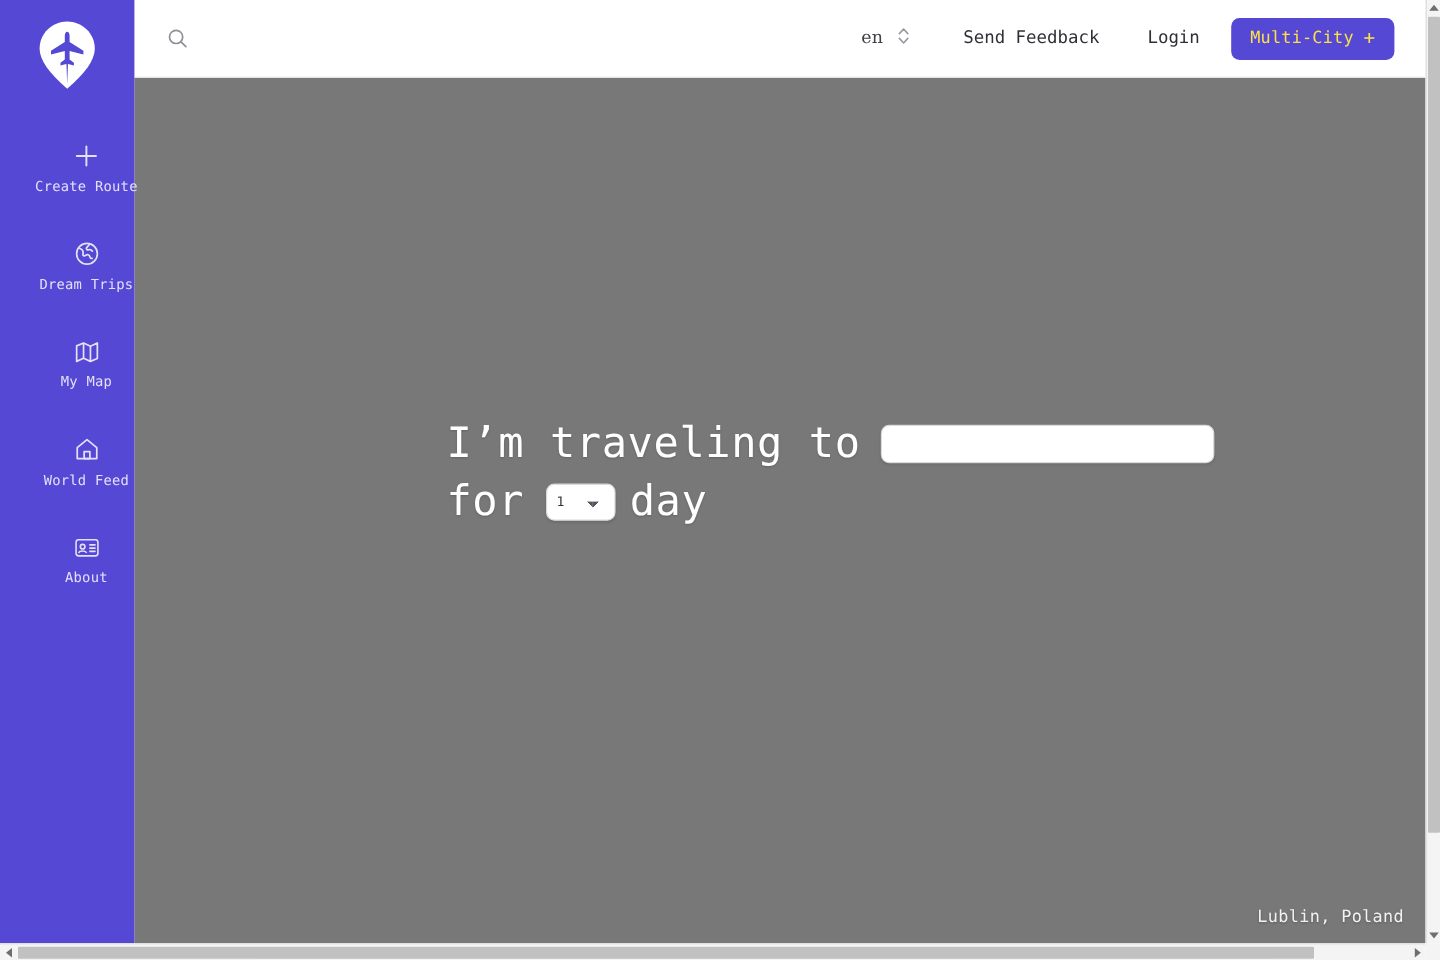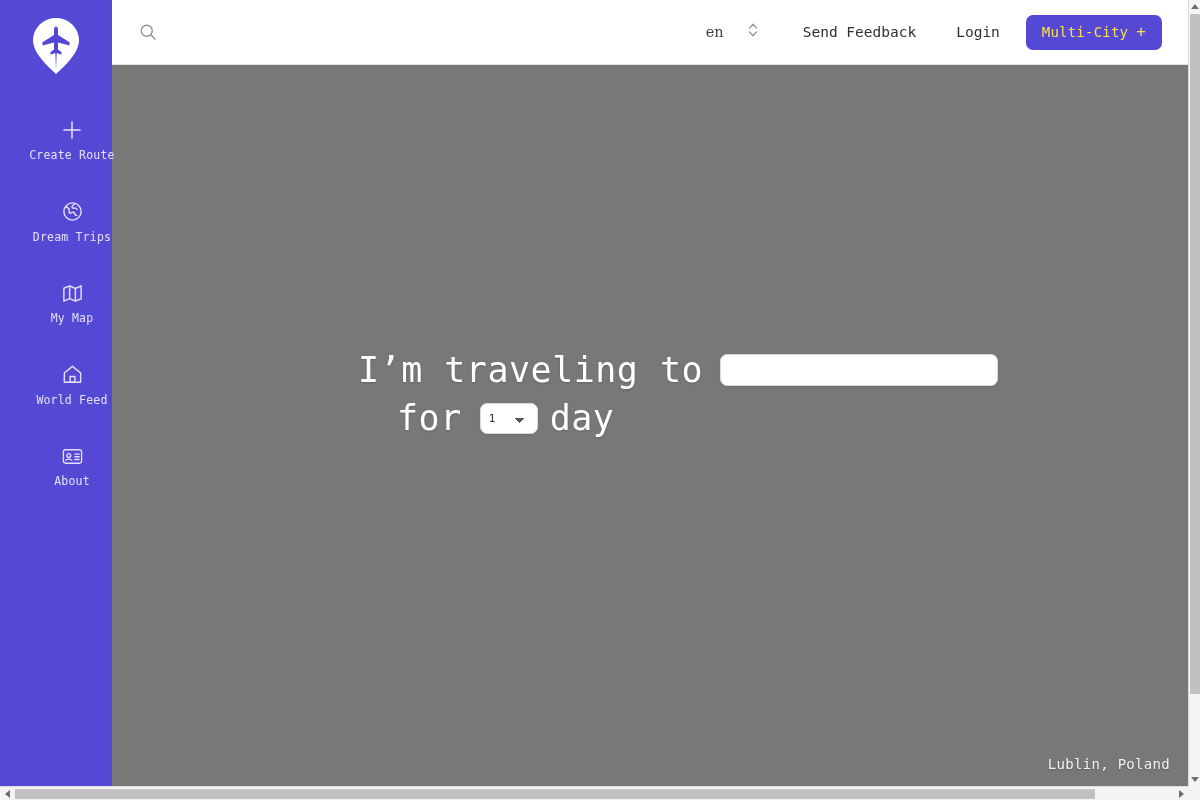--- a/index.html
+++ b/index.html
@@ -91,21 +91,21 @@
   .search-input::placeholder { color: #9a9aa4; }
 
   .header-right {
     display: flex;
     align-items: center;
     margin-right: 26px;
     gap: 0px;
   }
   .lang-select {
     display: flex; align-items: center;
-    gap: 23px;
+    gap: 11px;
     margin-right: 44px;
     cursor: pointer;
   }
   .lang-code {
     font-size: 14.5px;
     color: #3f3f48;
     font-family: "DejaVu Serif", "Liberation Serif", serif;
   }
   .hdr-link {
     font-size: 14.5px;
@@ -137,31 +137,31 @@
   
   .canvas {
     position: absolute;
     left: 112px; top: 65px;
     width: 1076px; height: 721px;
     background: #787878;
     overflow: hidden;
   }
   .hero {
     position: absolute;
-    left: 246px; top: 283px;
+    left: 260px; top: 283px;
     width: 640px;
     color: #ffffff;
   }
   .hero-line {
     display: flex;
     align-items: center;
     flex-wrap: nowrap;
     min-height: 44px;
   }
-  .hero-line + .hero-line { margin-top: 4px; margin-left: 39px; }
+  .hero-line + .hero-line { margin-top: 4px; }
   .hero-text {
     font-size: 35px;
     line-height: 44px;
     color: #ffffff;
     letter-spacing: 0.5px;
     white-space: pre;
     text-shadow: 0 1px 2px rgba(0,0,0,0.18);
   }
   .dest-input {
     width: 320px;

